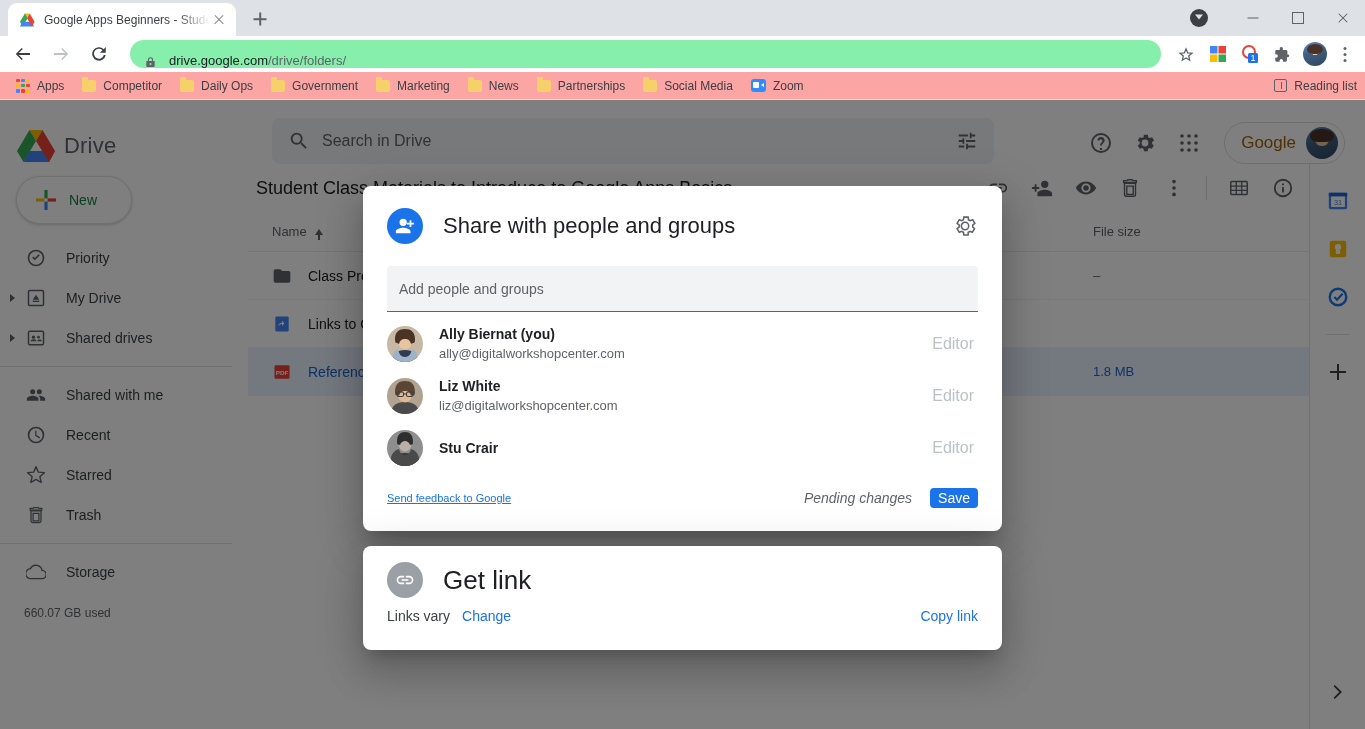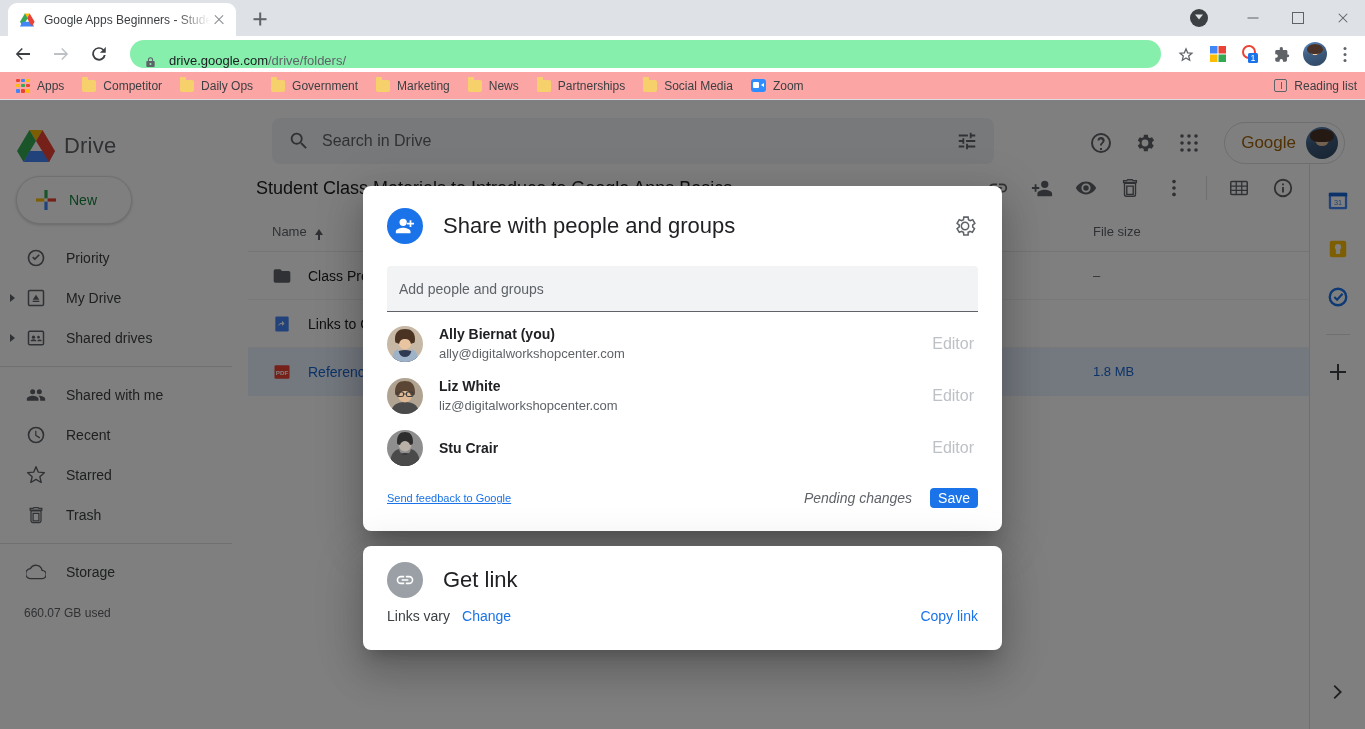--- a/index.html
+++ b/index.html
@@ -292,21 +292,21 @@
     background:#1a73e8; color:#fff; font-size:14px; font-weight:500;
     border:none; border-radius:4px; height:20px; padding: 0 8px; cursor:pointer;
     font-family: inherit;
   }
 
   .gl-head { display:flex; align-items:center; padding: 16px 24px 0 24px;}
   .gl-badge {
     width:36px;height:36px;border-radius:50%;background:#9aa0a6;flex:0 0 36px;
     margin-right: 20px; position:relative;
   }
-  .gl-title { font-size:22px; color:#202124;}
+  .gl-title { font-size:26px; color:#202124;}
   .gl-sub { display:flex; align-items:center; padding: 10px 24px 0 24px; }
   .gl-vary { font-size:14px; color:#3c4043; }
   .gl-change { font-size:14px; color:#1a73e8; margin-left: 12px;}
   .gl-copy { margin-left:auto; font-size:14px; color:#1a73e8; }
 </style>
 </head>
 <body>
 
 <div class="chrome">
 

